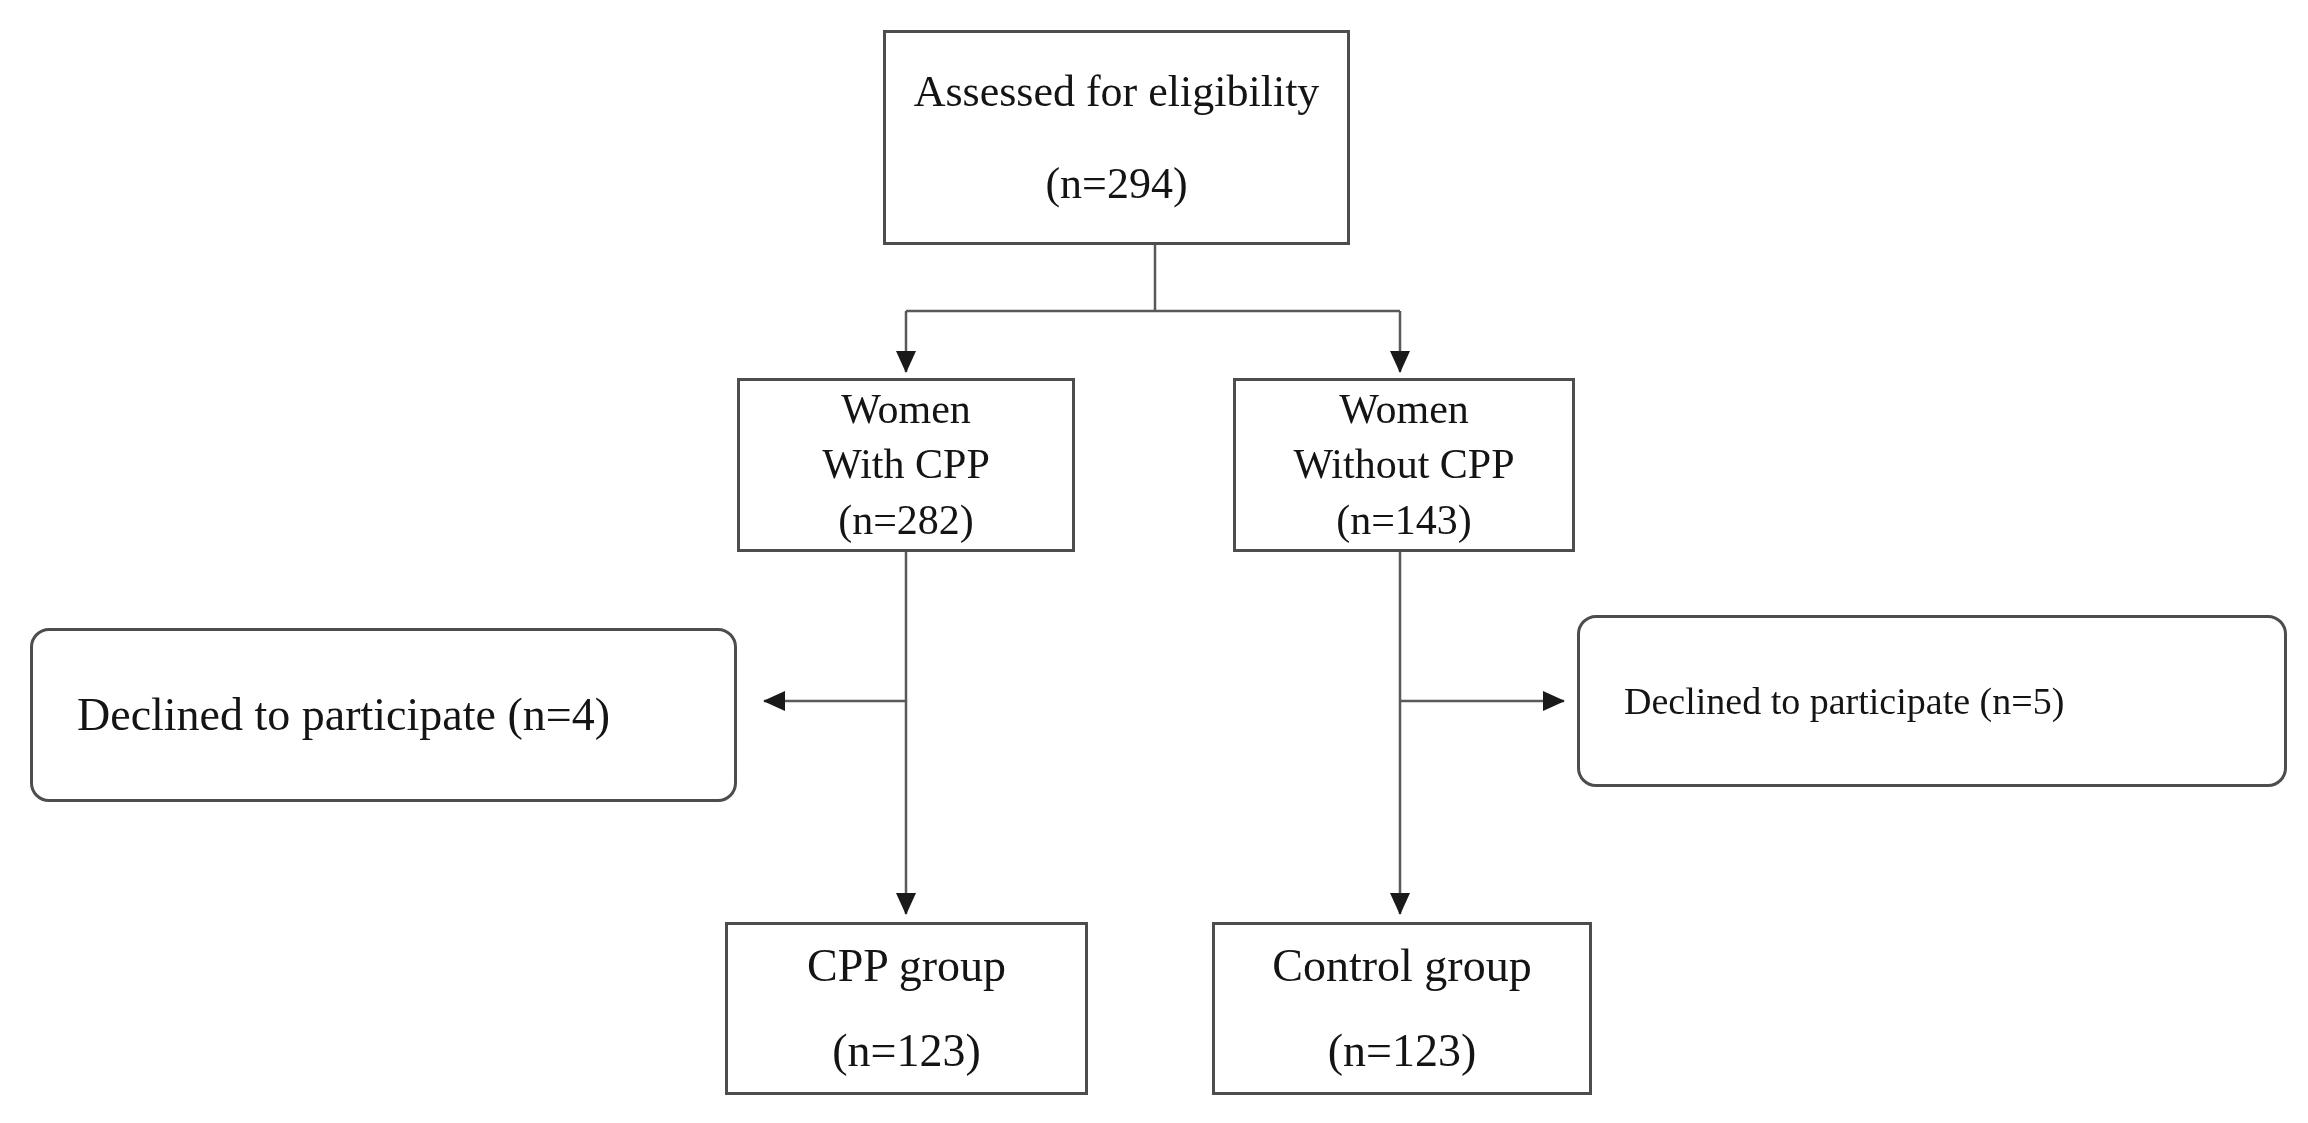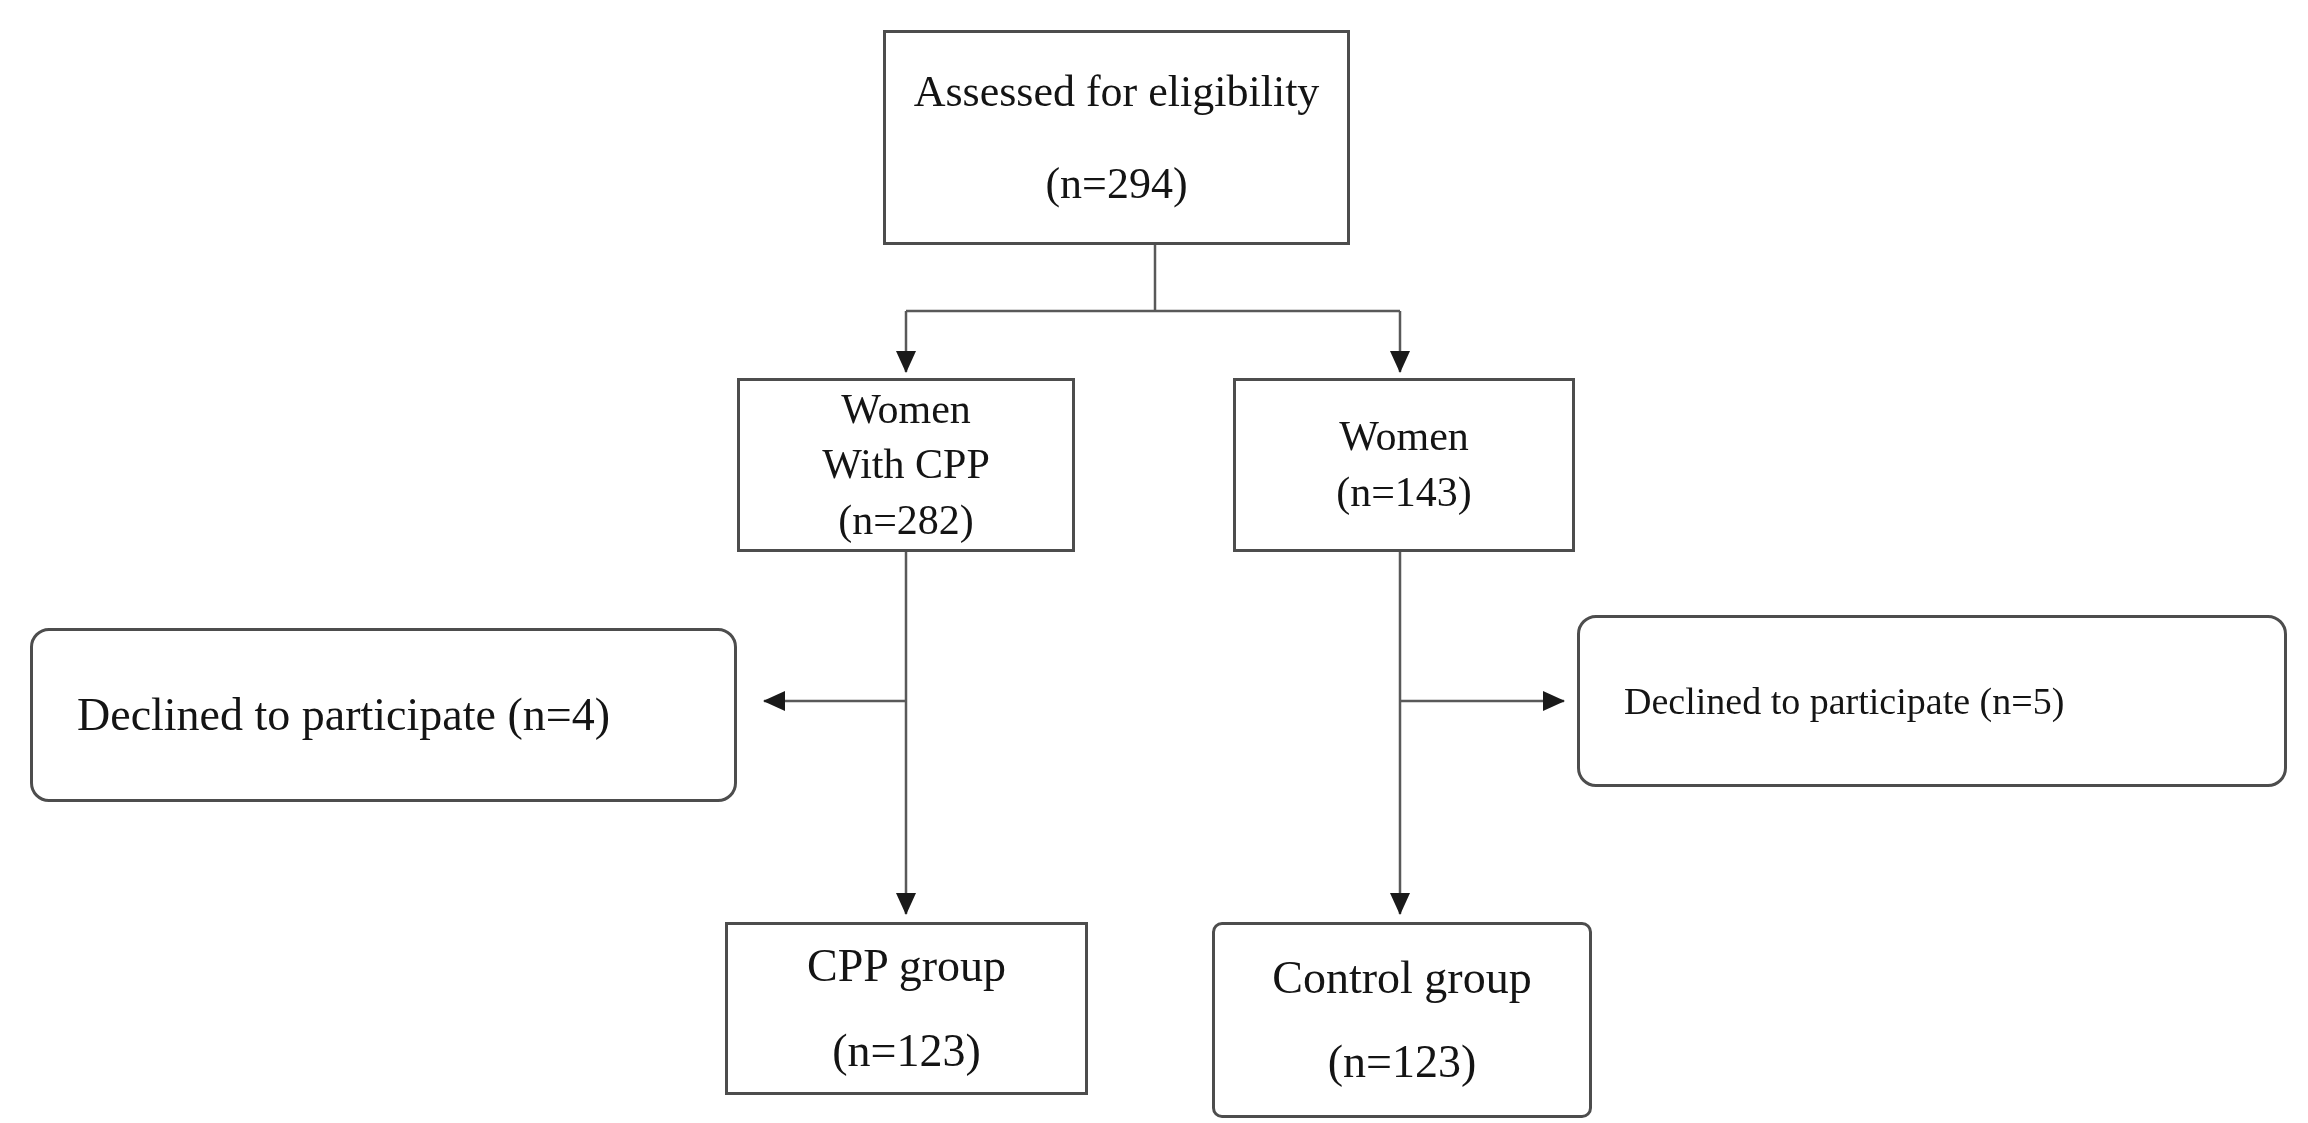--- a/index.html
+++ b/index.html
@@ -33,21 +33,21 @@
   }
   .box .ln{white-space:nowrap;}
   .center{align-items:center;text-align:center;}
   .leftalign{align-items:flex-start;text-align:left;padding-left:44px;border-radius:19px;}
   .node-assessed{left:883px;top:30px;width:467px;height:215px;font-size:44px;gap:40px;}
   .node-with-cpp{left:737px;top:378px;width:338px;height:174px;font-size:42px;gap:6px;}
   .node-without-cpp{left:1233px;top:378px;width:342px;height:174px;font-size:42px;gap:6px;}
   .node-excluded-left{left:30px;top:628px;width:707px;height:174px;font-size:46px;gap:40px;}
   .node-excluded-right{left:1577px;top:615px;width:710px;height:172px;font-size:38px;gap:40px;}
   .node-cpp-group{left:725px;top:922px;width:363px;height:173px;font-size:46px;gap:30px;}
-  .node-control-group{left:1212px;top:922px;width:380px;height:196px;font-size:46px;gap:30px;border-radius:10px;}
+  .node-control-group{left:1212px;top:922px;width:380px;height:173px;font-size:46px;gap:30px;}
 </style>
 </head>
 <body>
 
 <div class="stage">
 
   <svg class="wires" width="2308" height="1123" viewBox="0 0 2308 1123">
     <defs>
       <marker id="arrow" markerUnits="userSpaceOnUse" markerWidth="26" markerHeight="22" refX="21" refY="10" orient="auto">
         <path class="arrowhead" d="M0,0 L22,10 L0,20 Z"></path>
@@ -69,20 +69,21 @@
   </div>
 
   <div class="box center node-with-cpp">
     <div class="ln">Women</div>
     <div class="ln">With CPP</div>
     <div class="ln">(n=282)</div>
   </div>
 
   <div class="box center node-without-cpp">
     <div class="ln">Women</div>
+    <div class="ln">Without CPP</div>
     <div class="ln">(n=143)</div>
   </div>
 
   <div class="box leftalign node-excluded-left">
     <div class="ln">Declined to participate (n=4)</div>
   </div>
 
   <div class="box leftalign node-excluded-right">
     <div class="ln">Declined to participate (n=5)</div>
   </div>

